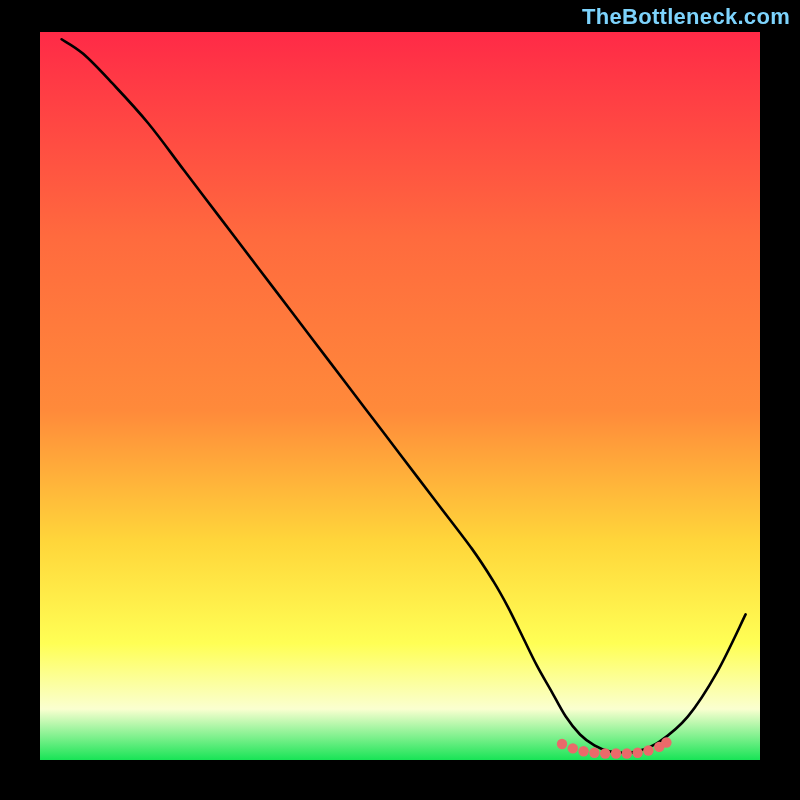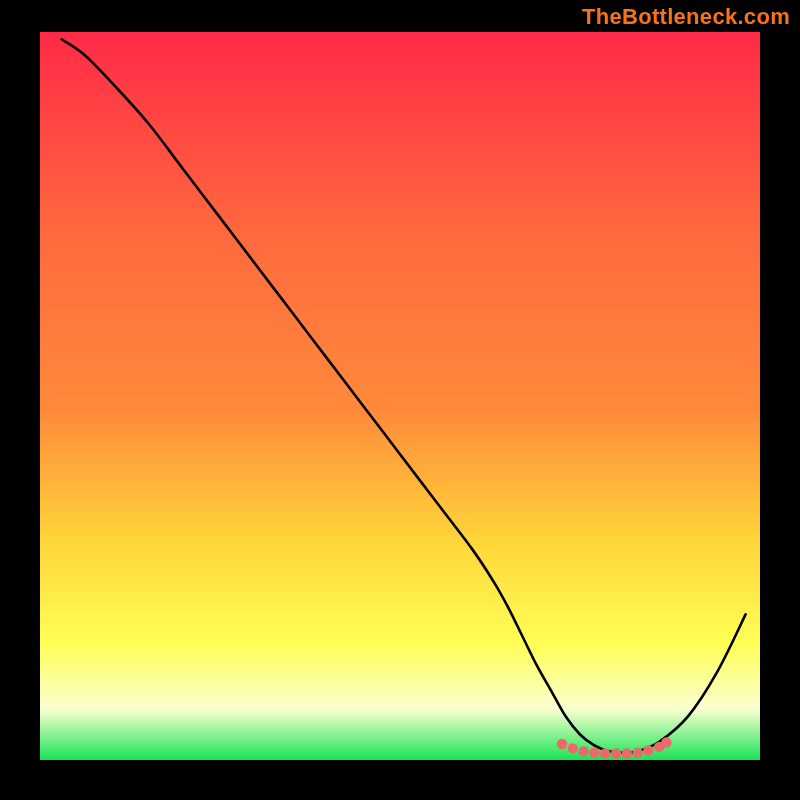--- a/index.html
+++ b/index.html
@@ -14,21 +14,21 @@
   .frame {
     position: relative;
     width: 800px;
     height: 800px;
     background: #000000;
   }
   .watermark {
     position: absolute;
     top: 4px;
     right: 10px;
-    color: #f97316;
+    color: #7dd3fc;
     font-size: 22px;
     font-weight: 600;
     letter-spacing: 0.3px;
     user-select: none;
   }
   .plot-outer {
     position: absolute;
     left: 40px;
     top: 32px;
     width: 720px;

